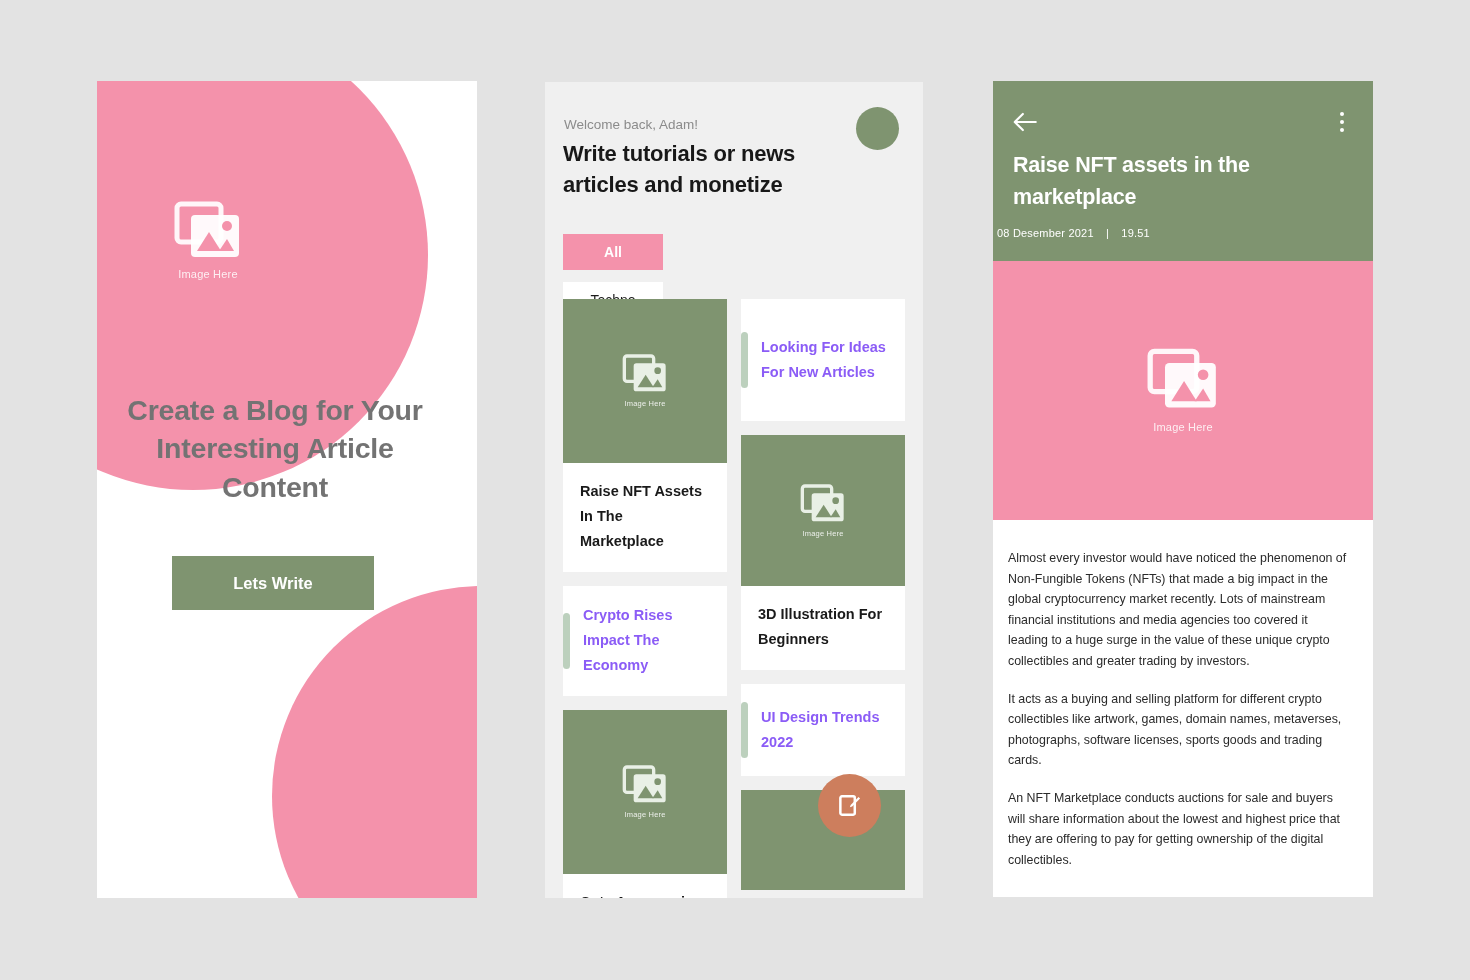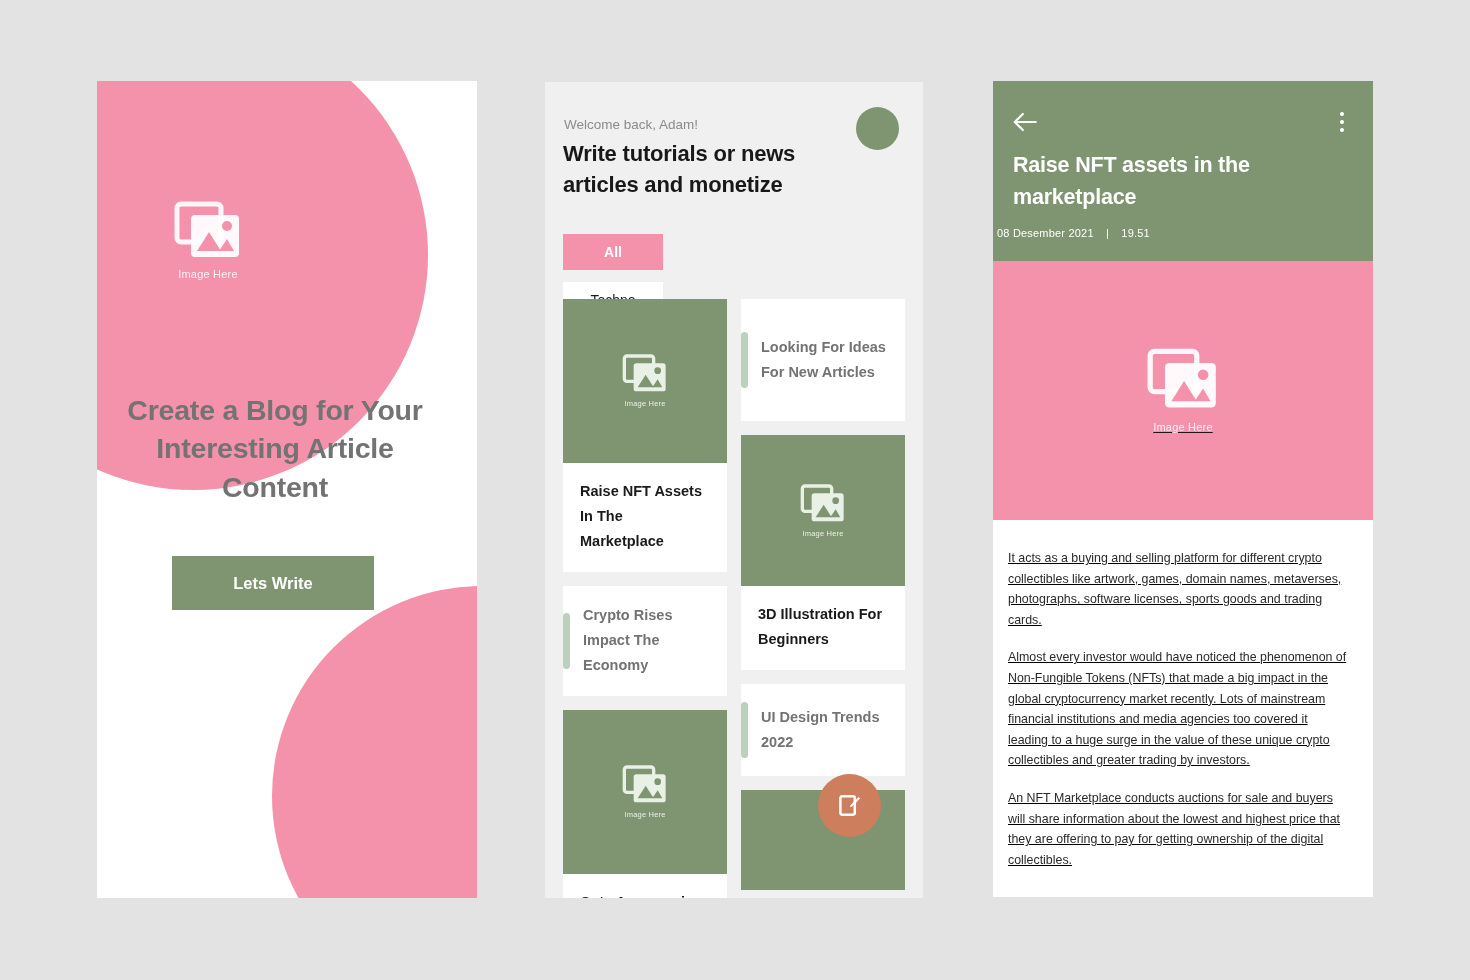--- a/index.html
+++ b/index.html
@@ -15,21 +15,20 @@
 
   .canvas {
     position: absolute;
     inset: 0;
   }
 
   
   .screen {
     position: absolute;
     overflow: hidden;
-    text-decoration: underline;
   }
 
   
   #screen-onboarding {
     left: 97px; top: 81px;
     width: 380px; height: 817px;
     background: #ffffff;
   }
   .blob-top {
     position: absolute;
@@ -184,21 +183,21 @@
     width: 7px;
     height: 56px;
     background: #bcd0bd;
     border-radius: 4px;
     flex: none;
   }
   .card-text .t {
     font-size: 14.5px;
     line-height: 1.72;
     font-weight: 700;
-    color: #737373;
+    color: #8b5cf6;
   }
 
   .fab {
     position: absolute;
     left: 818px; top: 774px;
     width: 63px; height: 63px;
     border-radius: 50%;
     background: #cd7e5d;
     display: flex;
     align-items: center;
@@ -437,19 +436,19 @@
         <rect x="3" y="3" width="44" height="38" rx="4" fill="none" stroke="#ffffff" stroke-width="5" opacity="0.92"></rect>
         <rect x="17" y="14" width="48" height="42" rx="4" fill="#ffffff" opacity="0.95"></rect>
         <path d="M23 50 L35 31 L47 50 Z" fill="#f492ab"></path>
         <path d="M45 50 L53 38 L60 50 Z" fill="#f492ab"></path>
         <circle cx="53" cy="25" r="5" fill="#f492ab"></circle>
       </svg>
       <span class="ph-label lg">Image Here</span>
     </div>
 
     <div class="article-body">
+      <p>Almost every investor would have noticed the phenomenon of Non-Fungible Tokens (NFTs) that made a big impact in the global cryptocurrency market recently. Lots of mainstream financial institutions and media agencies too covered it leading to a huge surge in the value of these unique crypto collectibles and greater trading by investors.</p>
       <p>It acts as a buying and selling platform for different crypto collectibles like artwork, games, domain names, metaverses, photographs, software licenses, sports goods and trading cards.</p>
-      <p>Almost every investor would have noticed the phenomenon of Non-Fungible Tokens (NFTs) that made a big impact in the global cryptocurrency market recently. Lots of mainstream financial institutions and media agencies too covered it leading to a huge surge in the value of these unique crypto collectibles and greater trading by investors.</p>
       <p>An NFT Marketplace conducts auctions for sale and buyers will share information about the lowest and highest price that they are offering to pay for getting ownership of the digital collectibles.</p>
     </div>
   </div>
 
 </div>
 
 </body></html>

